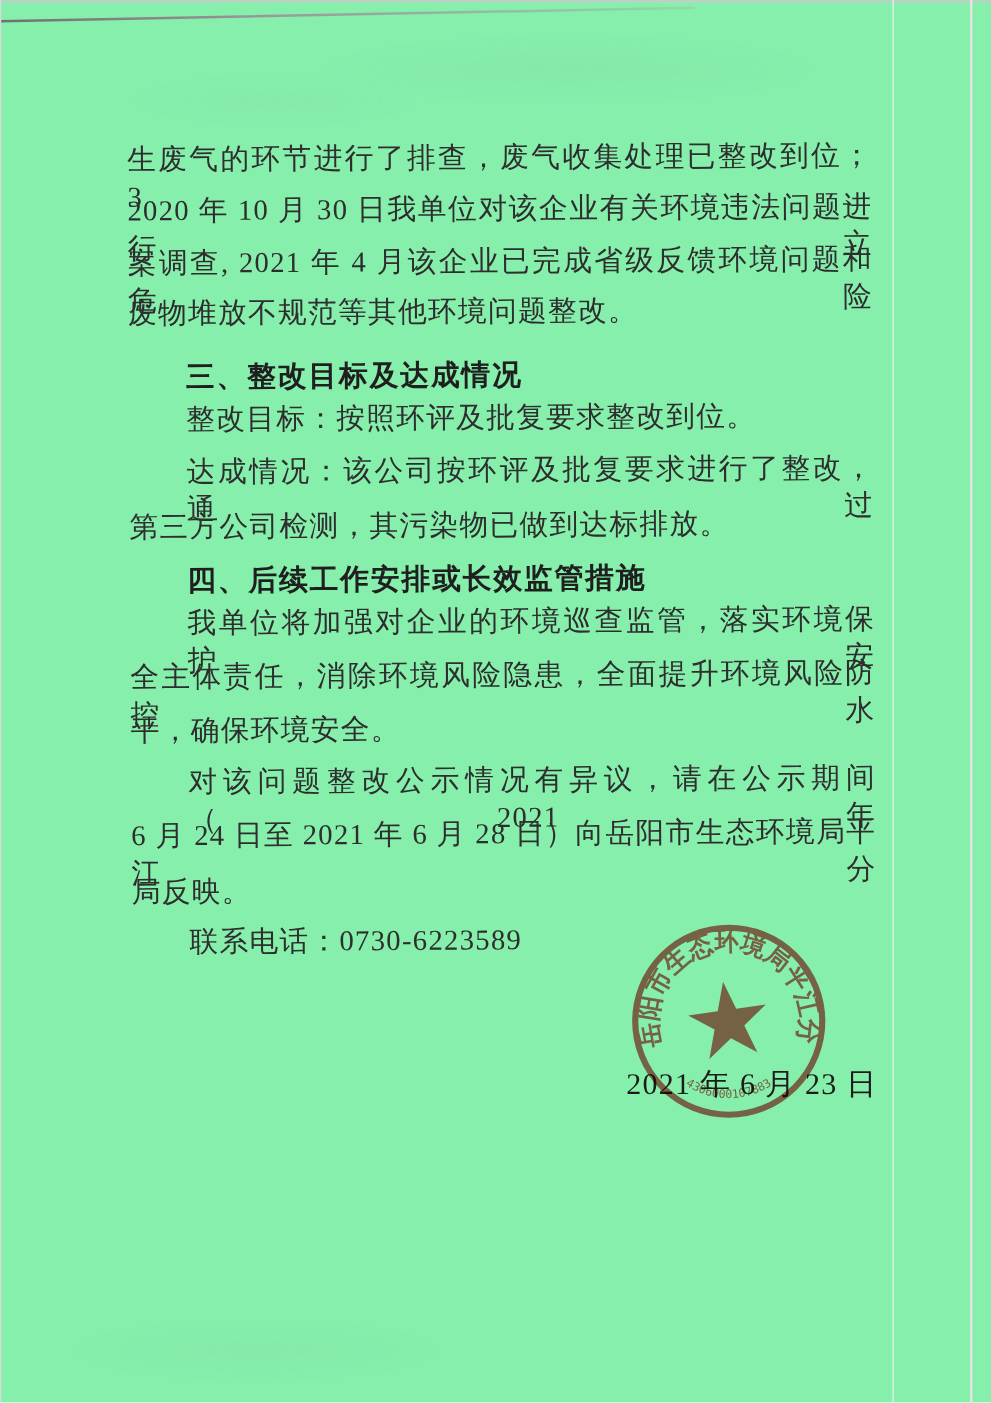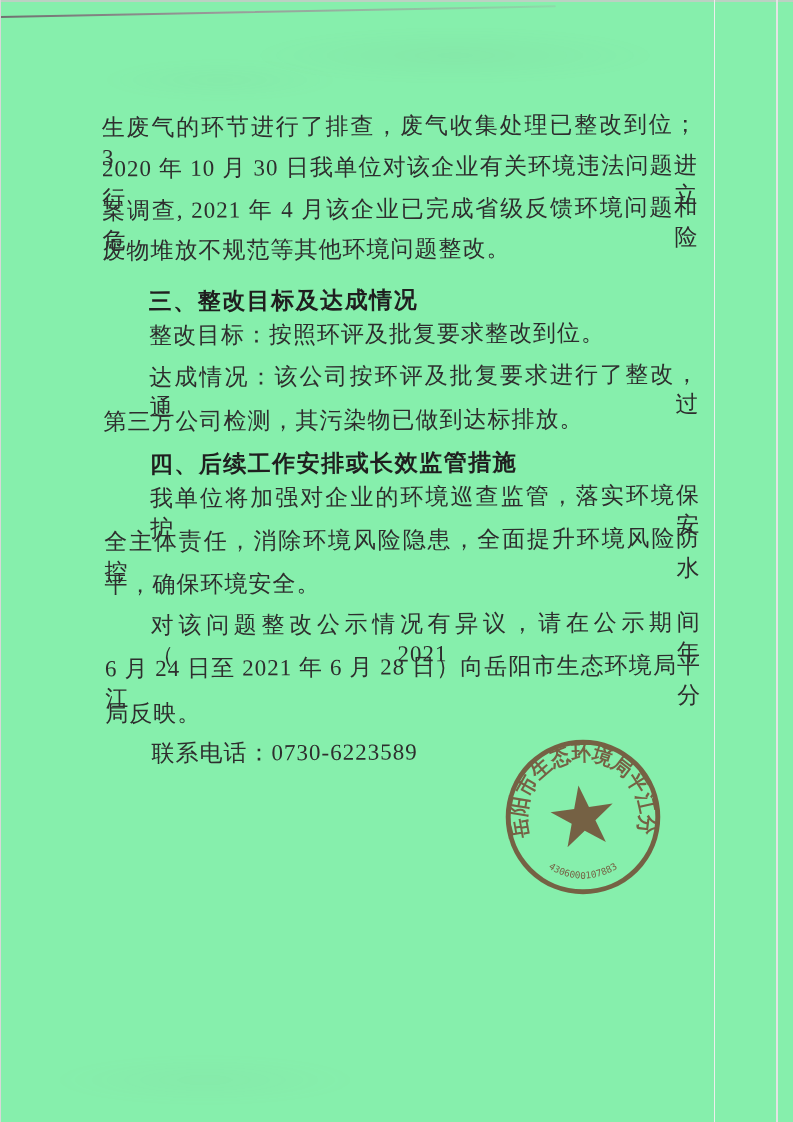--- a/index.html
+++ b/index.html
@@ -106,20 +106,21 @@
     <div class="tline jl" style="top:526px">全主体责任，消除环境风险隐患，全面提升环境风险防控水</div>
     <div class="tline ll" style="top:569px">平，确保环境安全。</div>
 
     <div class="tline jl ind" style="top:610px">对该问题整改公示情况有异议，请在公示期间（2021 年</div>
     <div class="tline jl" style="top:653px">6 月 24 日至 2021 年 6 月 28 日）向岳阳市生态环境局平江分</div>
     <div class="tline ll" style="top:698px">局反映。</div>
 
     <div class="tline ll ind" style="top:738px">联系电话：0730-6223589</div>
   </div>
 
+  <div class="date-line">2021 年 6 月 23 日</div>
 
   <svg class="seal" viewBox="0 0 200 200">
     <defs>
       <path id="sealTextArc" d="M 51.1 117.8 A 52 52 0 1 1 148.9 117.8" fill="none"></path>
       <path id="sealCodeArc" d="M 54.1 132.1 A 56 56 0 0 0 145.9 132.1" fill="none"></path>
       <filter id="inkblur" x="-10%" y="-10%" width="120%" height="120%">
         <feGaussianBlur stdDeviation="0.55"></feGaussianBlur>
       </filter>
     </defs>
     <g fill="#d94a44" stroke="none" filter="url(#inkblur)" opacity="0.9">

